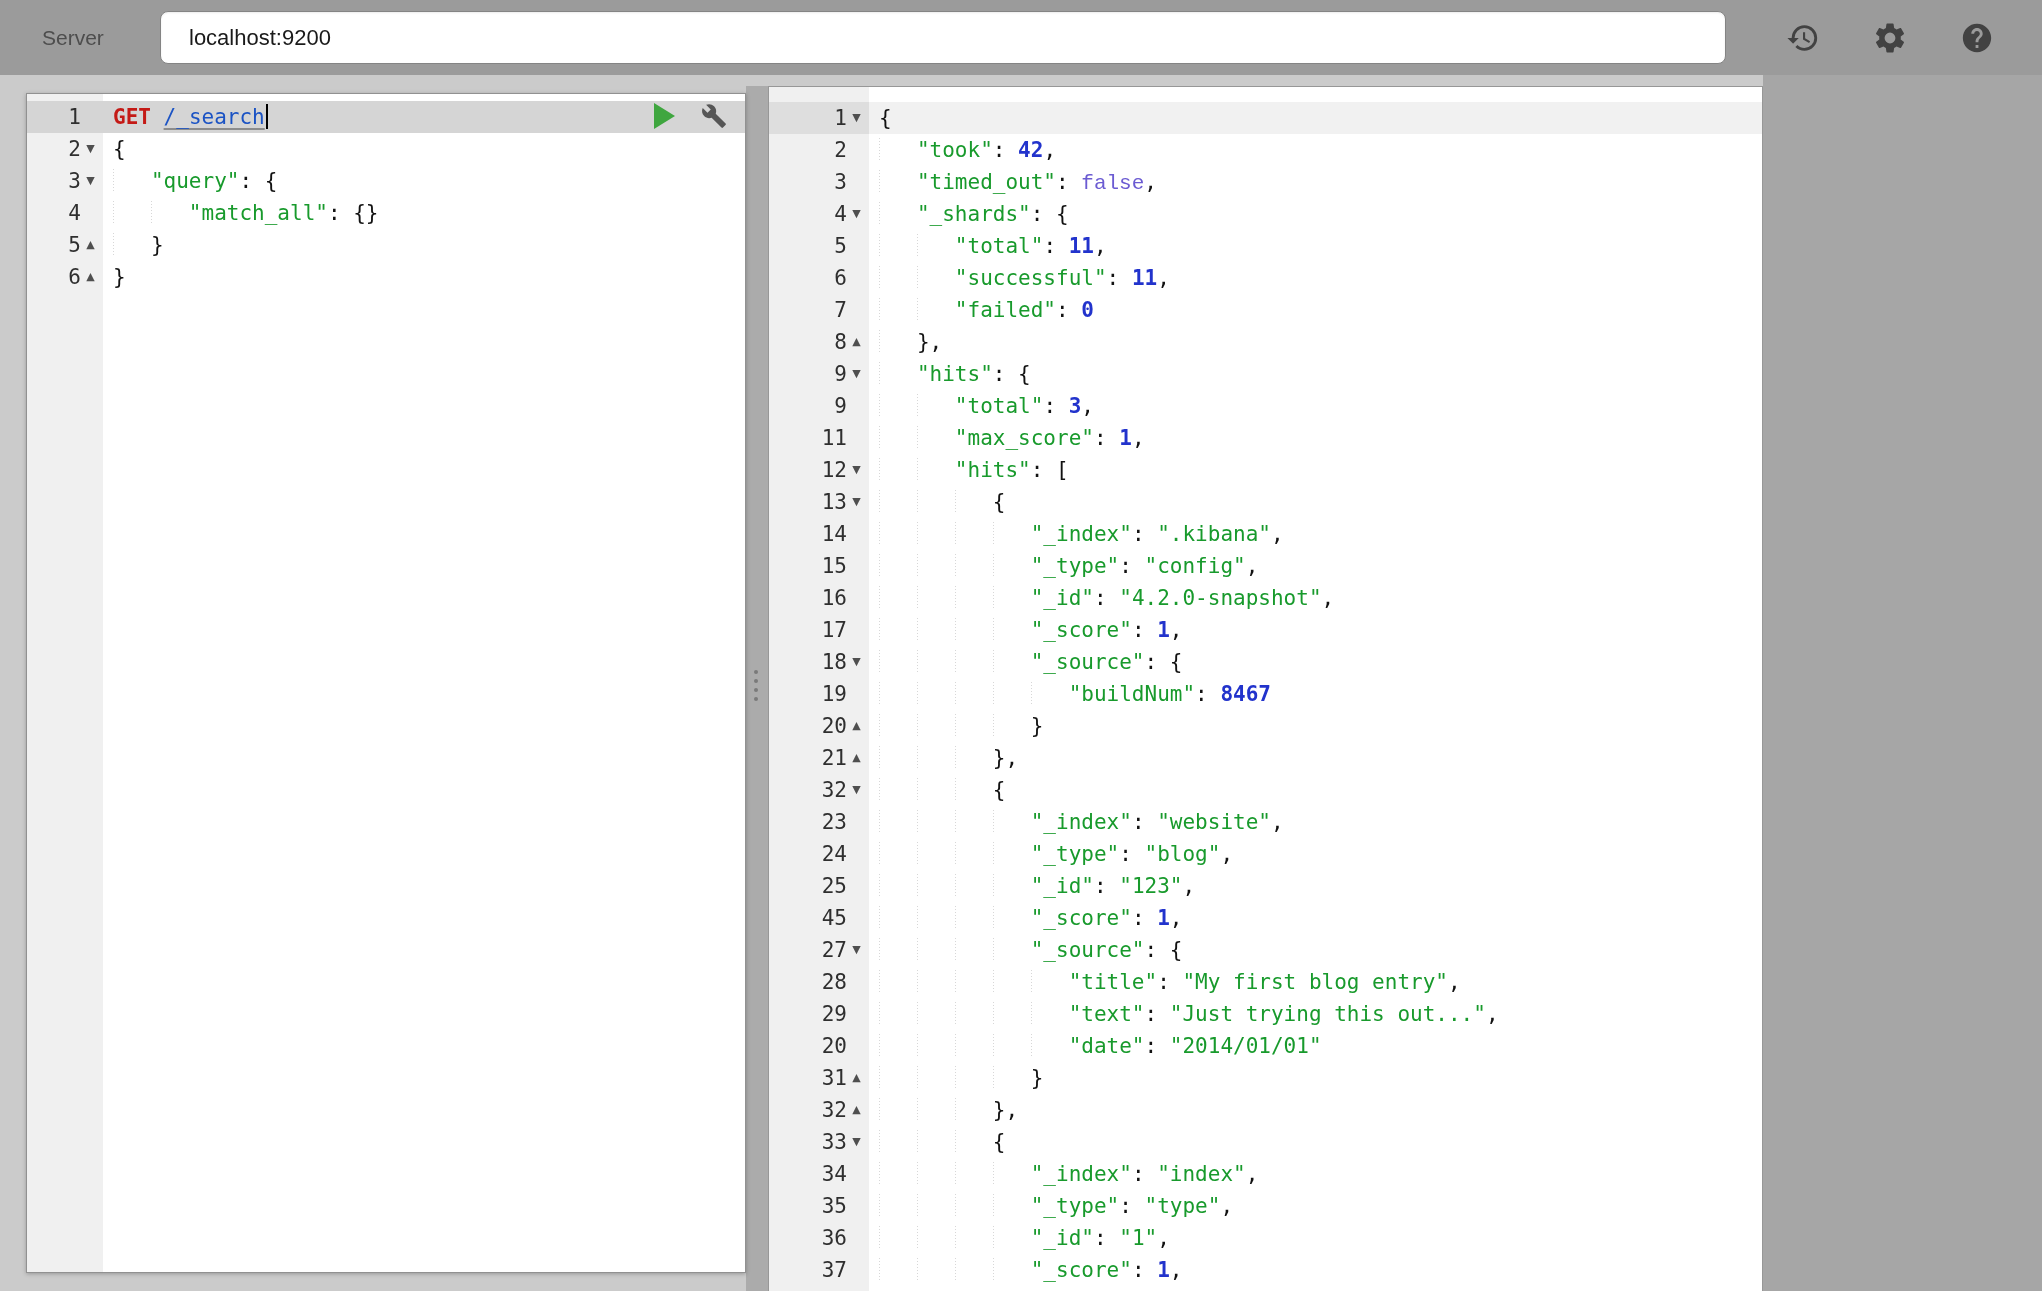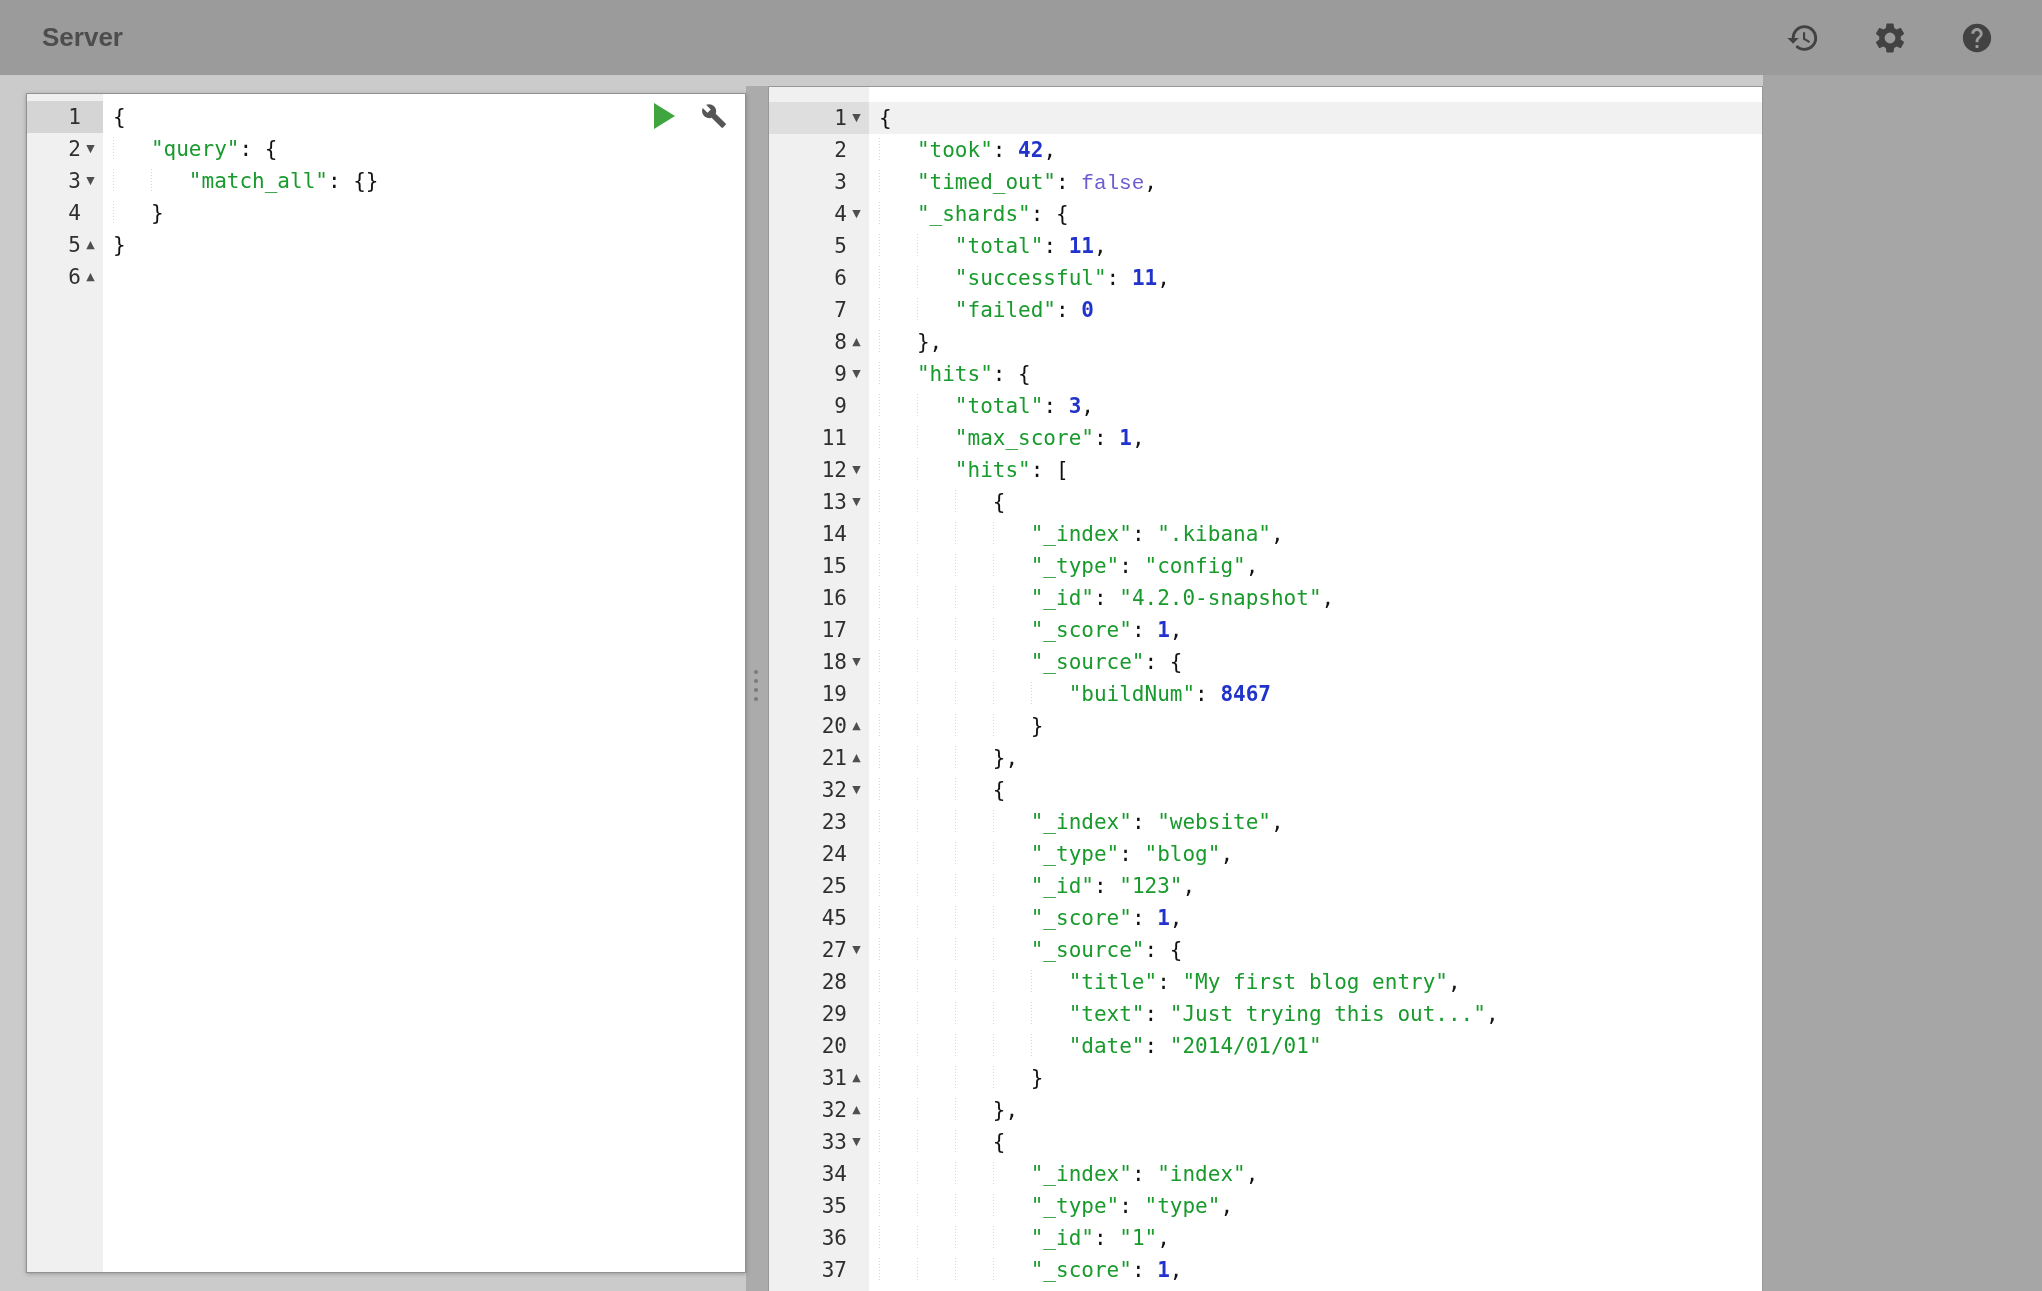--- a/index.html
+++ b/index.html
@@ -3,21 +3,21 @@
 <meta charset="utf-8">
 <style>
   * { margin:0; padding:0; box-sizing:border-box; }
   html,body { width:2042px; height:1291px; overflow:hidden;
     font-family:"Liberation Sans", sans-serif; background:#cbcbcb; }
   body { position:relative; }
 
   
   .header { position:absolute; left:0; top:0; width:2042px; height:75px;
     background:#9b9b9b; display:flex; align-items:center; z-index:5; }
-  .server-label { color:#4d4d4d; font-size:26px; font-weight:700; margin-left:42px; }
+  .server-label { color:#4d4d4d; font-size:21px; font-weight:400; margin-left:42px; }
   .server-input { position:absolute; left:160px; top:11px; width:1566px; height:53px;
     border-radius:8px; border:1px solid #848484; background:#fff;
     font-family:"Liberation Sans", sans-serif; font-size:22px; color:#1a1a1a;
     padding-left:28px; box-shadow:inset 0 1px 2px rgba(0,0,0,.08); }
   .header-icons { position:absolute; right:48px; top:0; height:75px;
     display:flex; align-items:center; gap:52px; }
   .icon-btn { background:none; border:0; padding:0; cursor:pointer; line-height:0; }
 
   
   .divider-gap { position:absolute; left:746px; top:86px; width:22px; height:1205px; background:#ababab; }
@@ -73,20 +73,21 @@
   
   .resizer { position:absolute; left:754px; top:670px; display:flex;
     flex-direction:column; gap:5px; cursor:col-resize; z-index:4; }
   .resizer i { width:4px; height:4px; border-radius:50%; background:#7a7a7a; display:block; }
 </style>
 </head>
 <body>
 
 <div class="header">
   <span class="server-label">Server</span>
+  <input class="server-input" value="localhost:9200" style="">
   <div class="header-icons">
     <button class="icon-btn">
       <span>
         <svg width="34" height="34" viewBox="0 0 24 24">
             <path fill="#424242" d="M13 3a9 9 0 0 0-9 9H1l3.89 3.89.07.14L9 12H6a7 7 0 1 1 7 7c-1.93 0-3.68-.79-4.94-2.06l-1.42 1.42A8.95 8.95 0 0 0 13 21a9 9 0 0 0 0-18zm-1 5v5l4.28 2.54.72-1.21-3.5-2.08V8z"></path>
           </svg>
       </span>
     </button>
     <button class="icon-btn">
       <span>
@@ -130,20 +131,21 @@
         <div class="gutter-cell">
           <span class="lnum">5</span>
           <span class="fold">▲</span>
         </div>
         <div class="gutter-cell">
           <span class="lnum">6</span>
           <span class="fold">▲</span>
         </div>
       </div>
     <div class="code">
+        <div class="code-line active"><span class="tok-method">GET</span><span class="tok-plain"> </span><span class="tok-url">/_search</span><span class="cursor"></span></div>
         <div class="code-line"><span class="tok-plain">{</span></div>
         <div class="code-line"><span class="tok-indent" style="background-image: linear-gradient(rgb(215, 215, 215) 1px, transparent 1px); background-position: 0ch 0px; background-size: 1px 3px; background-repeat: repeat-y;">   </span><span class="tok-key">"query"</span><span class="tok-plain">: {</span></div>
         <div class="code-line"><span class="tok-indent" style="background-image: linear-gradient(rgb(215, 215, 215) 1px, transparent 1px), linear-gradient(rgb(215, 215, 215) 1px, transparent 1px); background-position: 0ch 0px, 3ch 0px; background-size: 1px 3px; background-repeat: repeat-y;">      </span><span class="tok-key">"match_all"</span><span class="tok-plain">: {}</span></div>
         <div class="code-line"><span class="tok-indent" style="background-image: linear-gradient(rgb(215, 215, 215) 1px, transparent 1px); background-position: 0ch 0px; background-size: 1px 3px; background-repeat: repeat-y;">   </span><span class="tok-plain">}</span></div>
         <div class="code-line"><span class="tok-plain">}</span></div>
       </div>
   </div>
   <div class="editor-actions">
     <div class="play"></div>
     <button class="icon-btn">

